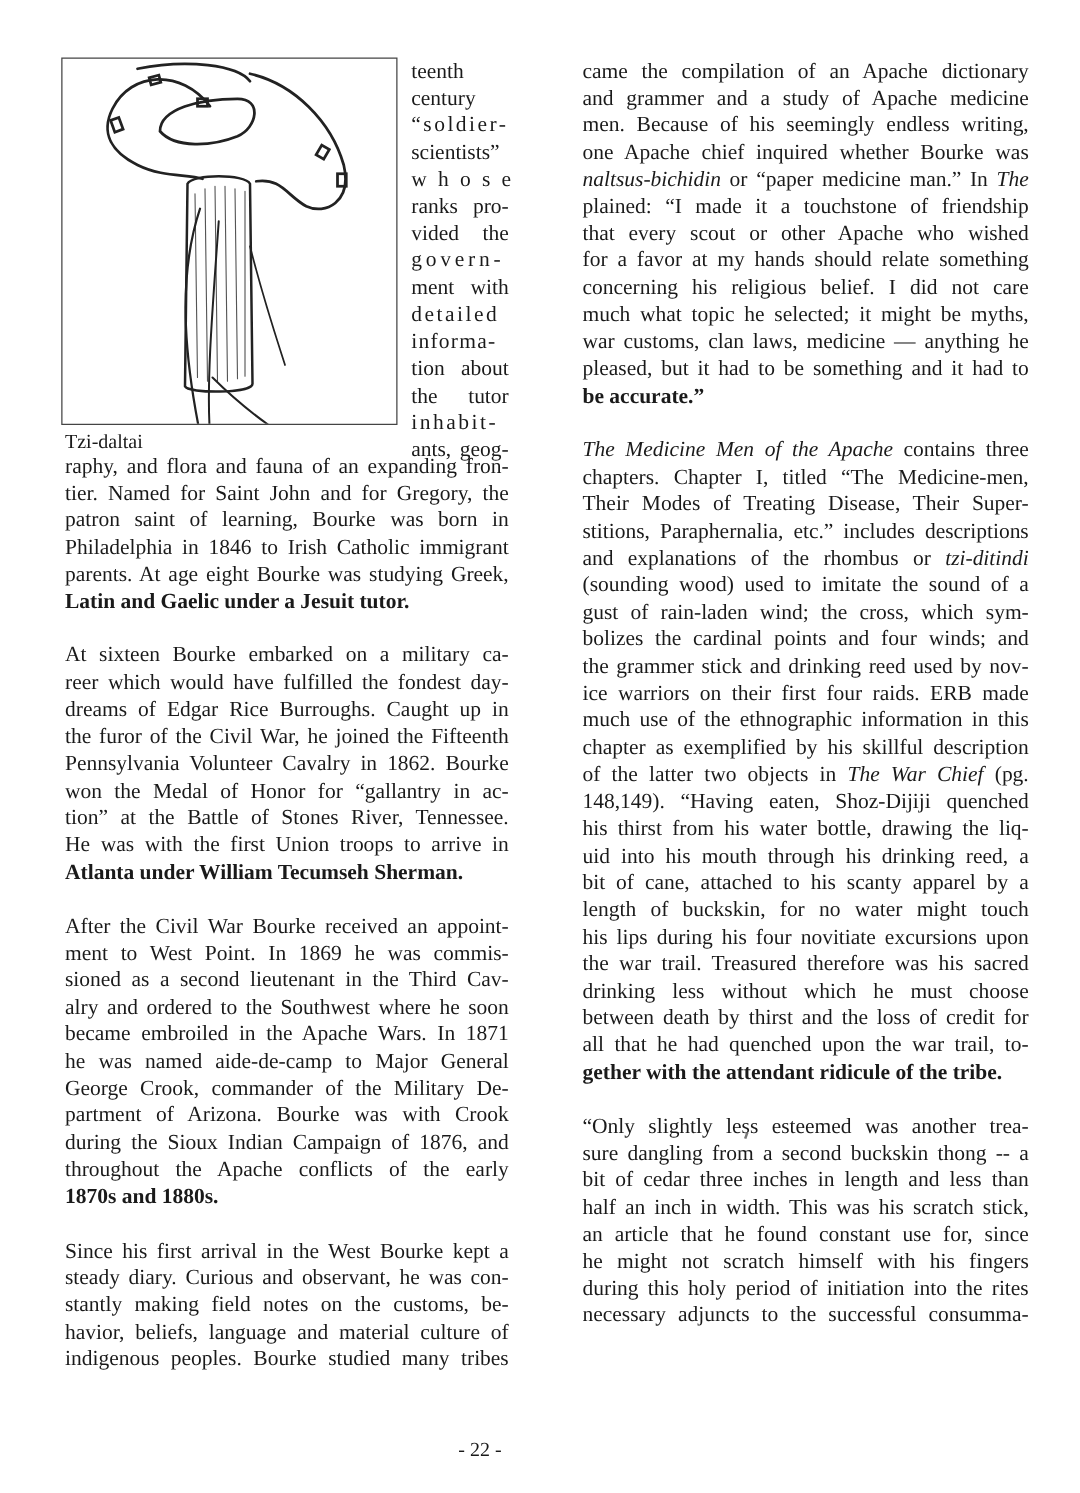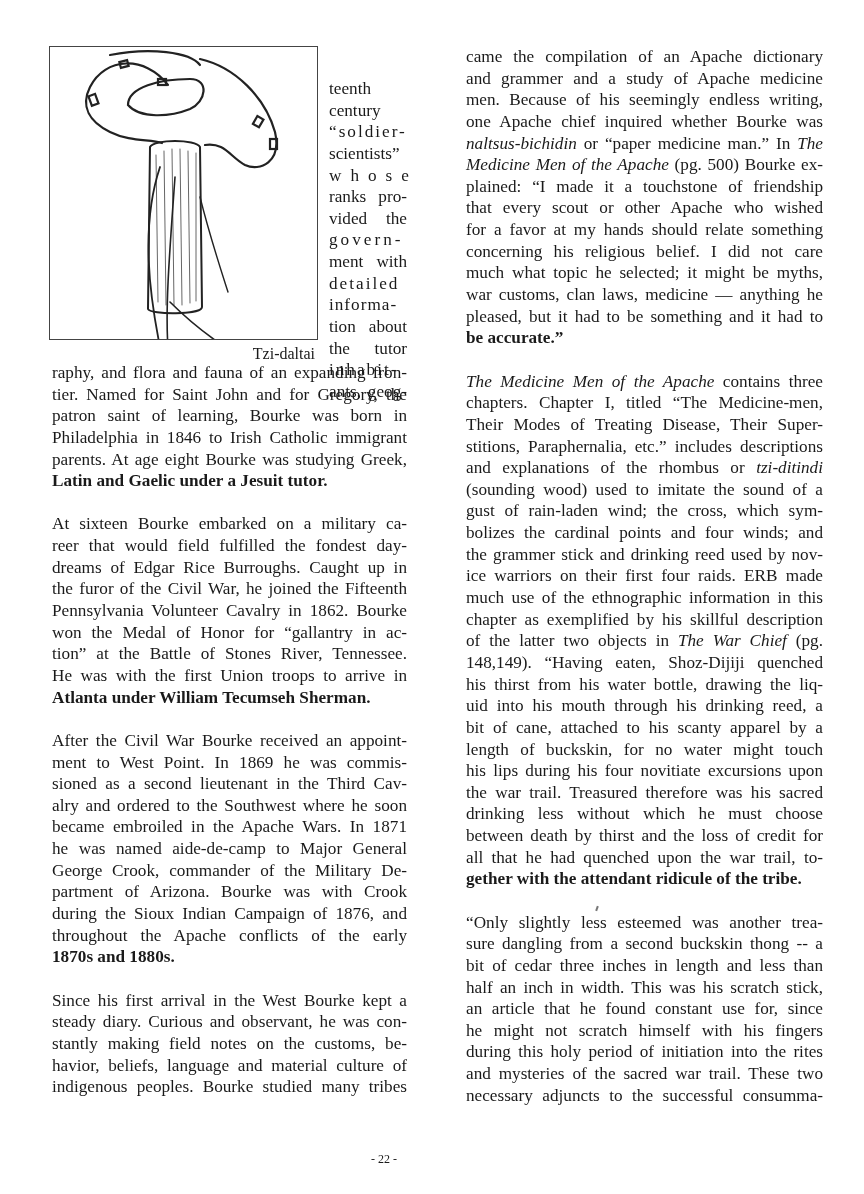--- a/index.html
+++ b/index.html
@@ -17,30 +17,30 @@
   .col-right { left: 466px; width: 357px; }
   .line { display: block; text-align: justify; text-align-last: justify; white-space: nowrap; height: 21.65px; }
   .line.last { text-align-last: left; font-weight: bold; }
   .gap { height: 21.65px; }
   .figure-block { position: relative; height: 316px; }
   .figure-frame {
     position: absolute; left: -3px; top: 0; width: 269px; height: 294px;
     border: 1px solid #444; box-sizing: border-box; background: #fff;
   }
   .figure-caption {
-    position: absolute; left: 0; top: 297px; width: 263px; text-align: right;
+    position: absolute; left: 0; top: 297px; width: 263px; text-align: left;
     font-size: 16px;
   }
-  .wrap-text { position: absolute; left: 277px; top: 0; width: 78px; margin-top: 32px; }
+  .wrap-text { position: absolute; left: 277px; top: 0; width: 78px; }
   .wrap-text .line { letter-spacing: 0; }
   .spaced { letter-spacing: 5px; }
   i { font-style: italic; }
   .page-number {
     position: absolute; top: 1152px; left: 0; width: 768px; text-align: center;
-    font-size: 12px;
+    font-size: 16px;
   }
   .speck { position: absolute; width: 2px; height: 5px; background: #777; transform: rotate(20deg); }
 </style>
 </head>
 <body>
 
 <div class="col col-left">
   <div class="figure-block">
     <div class="figure-frame">
       <svg width="267" height="292" viewBox="0 0 267 292">
@@ -93,21 +93,21 @@
     <span class="line">raphy, and flora and fauna of an expanding fron-</span>
     <span class="line">tier. Named for Saint John and for Gregory, the</span>
     <span class="line">patron saint of learning, Bourke was born in</span>
     <span class="line">Philadelphia in 1846 to Irish Catholic immigrant</span>
     <span class="line">parents. At age eight Bourke was studying Greek,</span>
     <span class="line last">Latin and Gaelic under a Jesuit tutor.</span>
   </div>
   <div class="gap"></div>
   <div>
     <span class="line">At sixteen Bourke embarked on a military ca-</span>
-    <span class="line">reer that would field fulfilled the fondest day-</span>
+    <span class="line">reer which would have fulfilled the fondest day-</span>
     <span class="line">dreams of Edgar Rice Burroughs. Caught up in</span>
     <span class="line">the furor of the Civil War, he joined the Fifteenth</span>
     <span class="line">Pennsylvania Volunteer Cavalry in 1862. Bourke</span>
     <span class="line">won the Medal of Honor for “gallantry in ac-</span>
     <span class="line">tion” at the Battle of Stones River, Tennessee.</span>
     <span class="line">He was with the first Union troops to arrive in</span>
     <span class="line last">Atlanta under William Tecumseh Sherman.</span>
   </div>
   <div class="gap"></div>
   <div>
@@ -133,21 +133,20 @@
   </div>
 </div>
 
 <div class="col col-right">
   <div>
     <span class="line">came the compilation of an Apache dictionary</span>
     <span class="line">and grammer and a study of Apache medicine</span>
     <span class="line">men. Because of his seemingly endless writing,</span>
     <span class="line">one Apache chief inquired whether Bourke was</span>
     <span class="line"><i>naltsus-bichidin</i><span> or “paper medicine man.” In </span><i>The</i></span>
-    <span class="line"><i>Medicine Men of the Apache</i><span> (pg. 500) Bourke ex-</span></span>
     <span class="line">plained: “I made it a touchstone of friendship</span>
     <span class="line">that every scout or other Apache who wished</span>
     <span class="line">for a favor at my hands should relate something</span>
     <span class="line">concerning his religious belief. I did not care</span>
     <span class="line">much what topic he selected; it might be myths,</span>
     <span class="line">war customs, clan laws, medicine — anything he</span>
     <span class="line">pleased, but it had to be something and it had to</span>
     <span class="line last">be accurate.”</span>
   </div>
   <div class="gap"></div>
@@ -179,20 +178,19 @@
   </div>
   <div class="gap"></div>
   <div>
     <span class="line">“Only slightly less esteemed was another trea-</span>
     <span class="line">sure dangling from a second buckskin thong -- a</span>
     <span class="line">bit of cedar three inches in length and less than</span>
     <span class="line">half an inch in width. This was his scratch stick,</span>
     <span class="line">an article that he found constant use for, since</span>
     <span class="line">he might not scratch himself with his fingers</span>
     <span class="line">during this holy period of initiation into the rites</span>
-    <span class="line">and mysteries of the sacred war trail. These two</span>
     <span class="line">necessary adjuncts to the successful consumma-</span>
   </div>
 </div>
 
 <div class="speck" style="left:596px;top:906px;"></div>
 
 <div class="page-number">- 22 -</div>
 
 </body></html>

